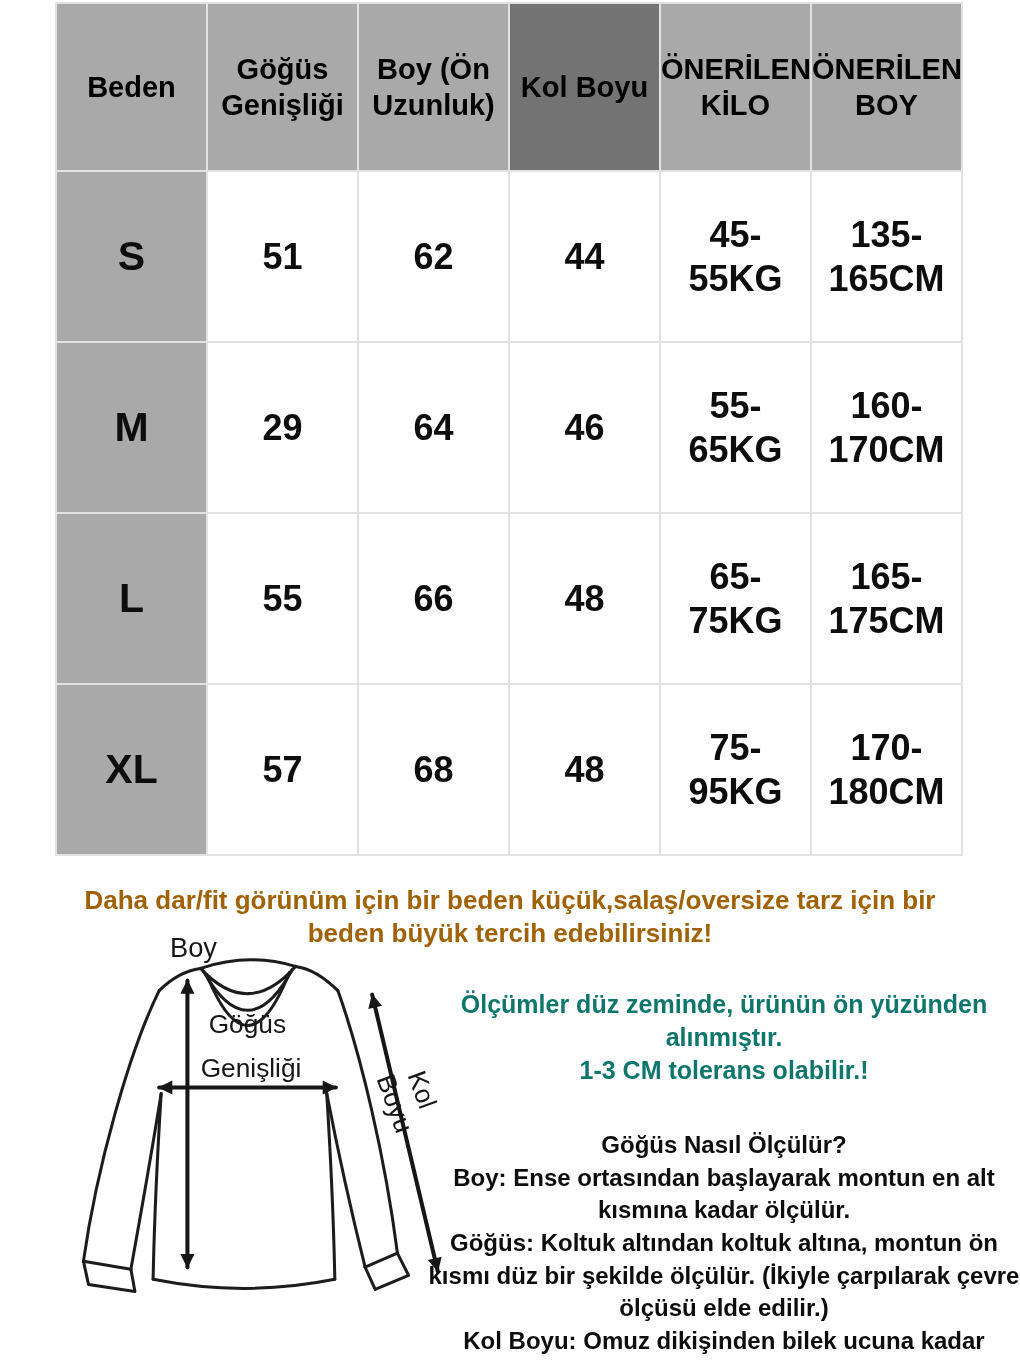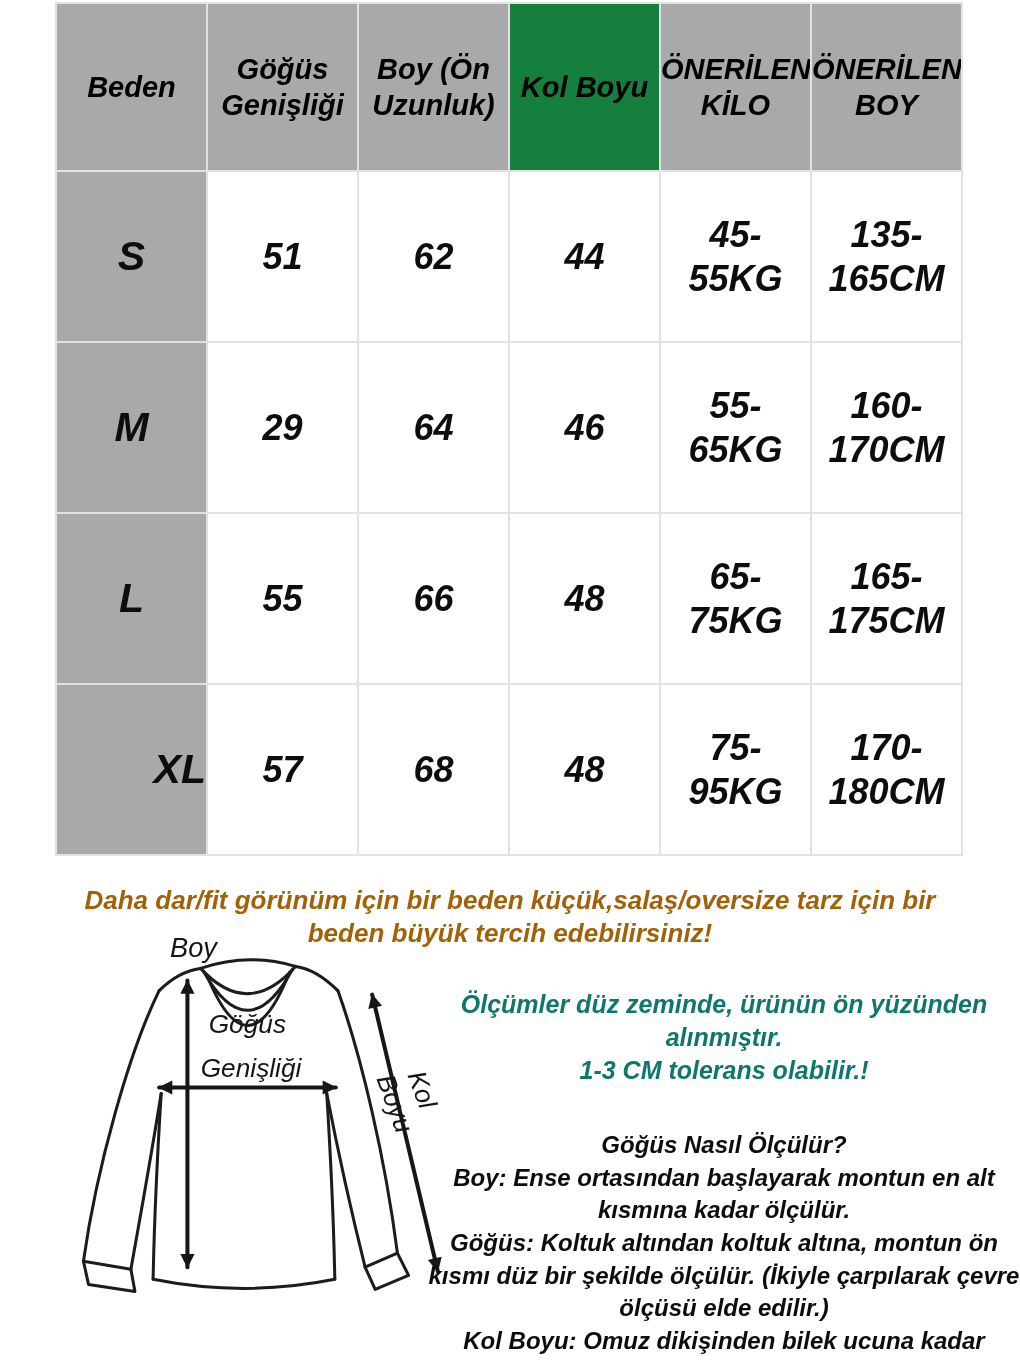--- a/index.html
+++ b/index.html
@@ -6,21 +6,20 @@
   html, body { background: #ffffff; }
   body { font-family: "Liberation Sans", sans-serif; color: #0d0d0d; }
 
   .canvas {
     position: relative;
     width: 1020px;
     height: 1360px;
     background: #ffffff;
     overflow: hidden;
     margin: 0 auto;
-    font-style: italic;
   }
 
   
   table.size-table {
     position: absolute;
     left: 55px;
     top: 2px;
     width: 908px;
     table-layout: fixed;
     border-collapse: separate;
@@ -109,21 +108,21 @@
 <div class="canvas">
 
   <table class="size-table">
     <thead>
       <tr>
         <th style="background: rgb(169, 169, 169);">Beden</th>
         <th style="background: rgb(169, 169, 169);">Göğüs
 Genişliği</th>
         <th style="background: rgb(169, 169, 169);">Boy (Ön
 Uzunluk)</th>
-        <th style="background: #15803d;">Kol Boyu</th>
+        <th style="background: #737373;">Kol Boyu</th>
         <th style="background: rgb(169, 169, 169);">ÖNERİLEN
 KİLO</th>
         <th style="background: rgb(169, 169, 169);">ÖNERİLEN
 BOY</th>
       </tr>
     </thead>
     <tbody>
       <tr>
         <td class="rowlabel" style="background: rgb(169, 169, 169);">S</td>
         <td>51</td>
@@ -148,21 +147,21 @@
         <td class="rowlabel" style="background: rgb(169, 169, 169);">L</td>
         <td>55</td>
         <td>66</td>
         <td>48</td>
         <td>65-
 75KG</td>
         <td>165-
 175CM</td>
       </tr>
       <tr>
-        <td class="rowlabel" style="background: rgb(169, 169, 169); text-align: right;">XL</td>
+        <td class="rowlabel" style="background: rgb(169, 169, 169);">XL</td>
         <td>57</td>
         <td>68</td>
         <td>48</td>
         <td>75-
 95KG</td>
         <td>170-
 180CM</td>
       </tr>
     </tbody>
   </table>

